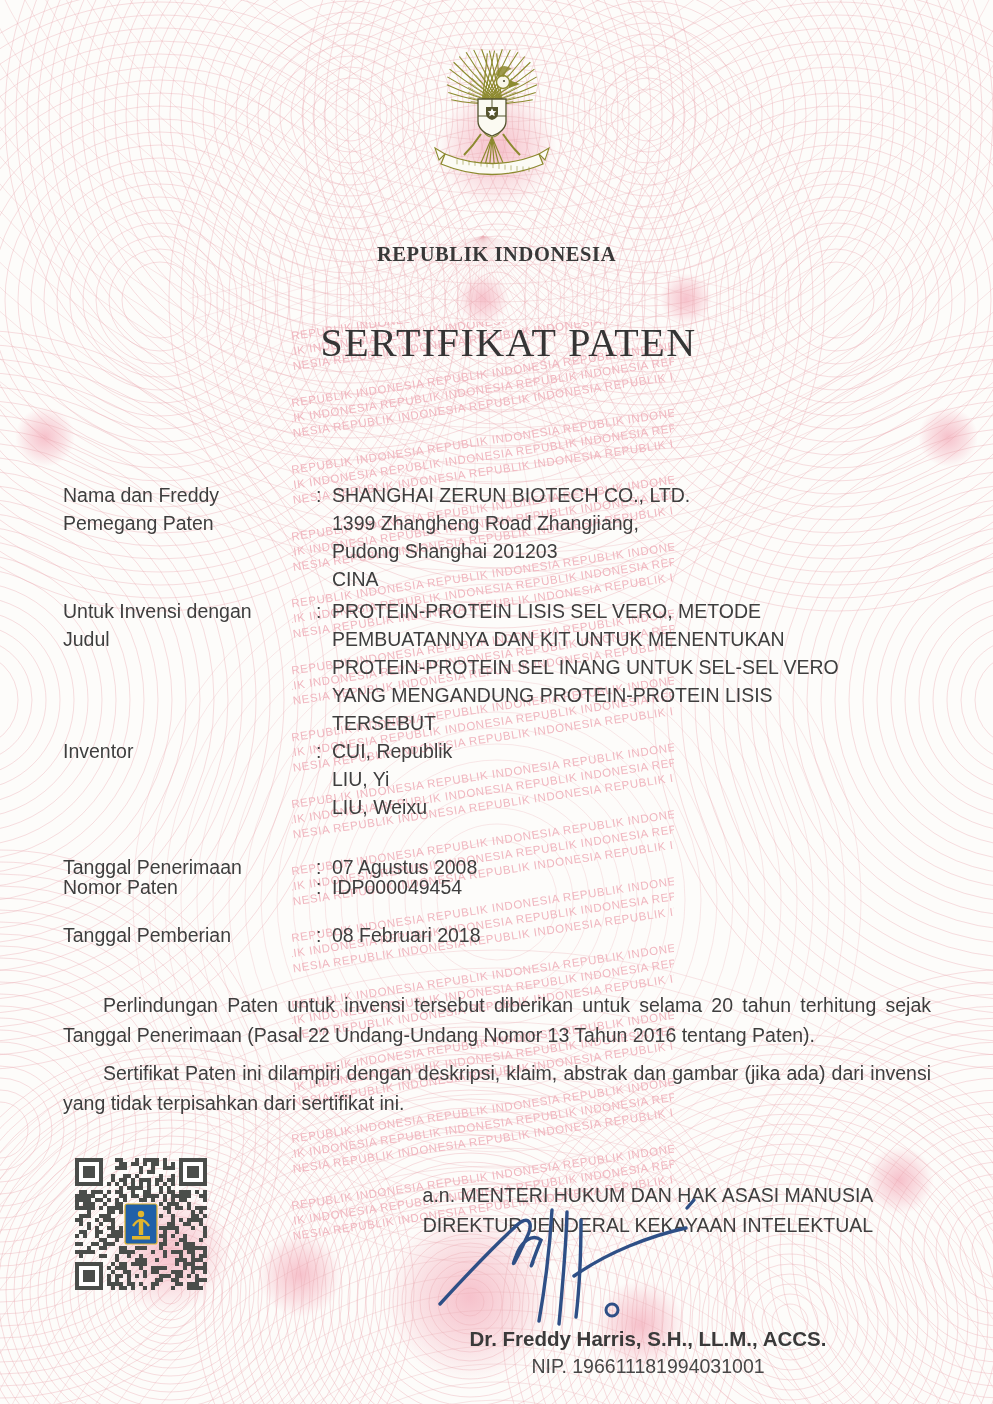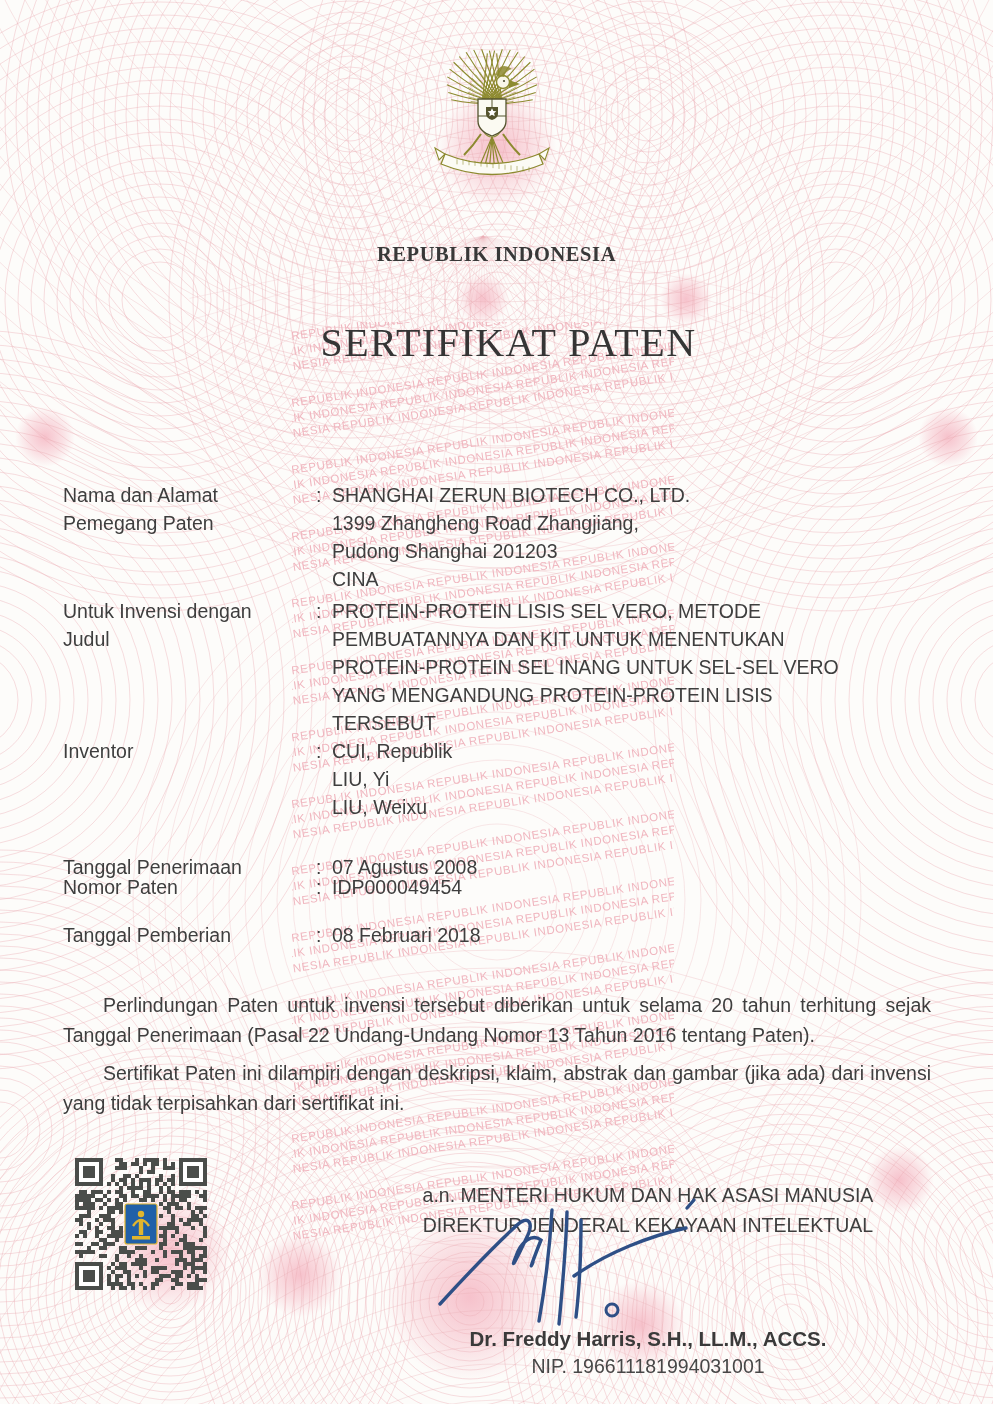--- a/index.html
+++ b/index.html
@@ -649,21 +649,21 @@
   </div>
 
   <div class="ministry">
     <div>REPUBLIK INDONESIA</div>
   </div>
 
   <h1 class="cert-title">SERTIFIKAT PATEN</h1>
 
 
   <div class="field f-holder">
-    <div class="flabel">Nama dan Alamat
+    <div class="flabel">Nama dan Freddy
 Pemegang Paten</div>
     <div class="fcolon">:</div>
     <div class="fvalue">SHANGHAI ZERUN BIOTECH CO., LTD.
 1399 Zhangheng Road Zhangjiang,
 Pudong Shanghai 201203
 CINA</div>
   </div>
 
   <div class="field f-title">
     <div class="flabel">Untuk Invensi dengan

